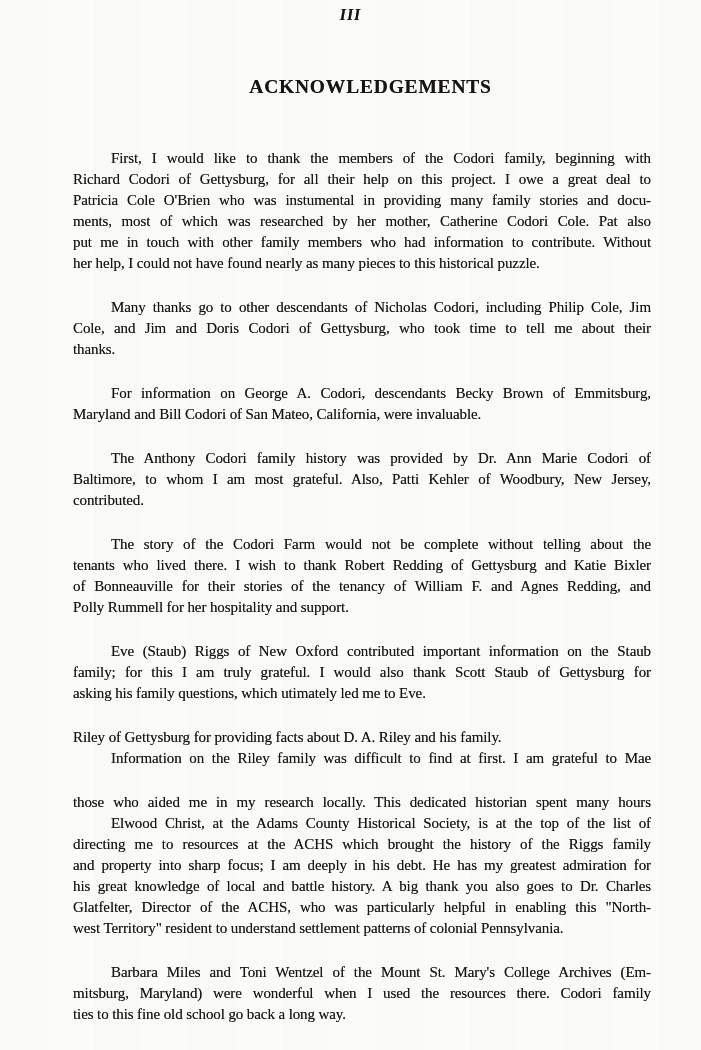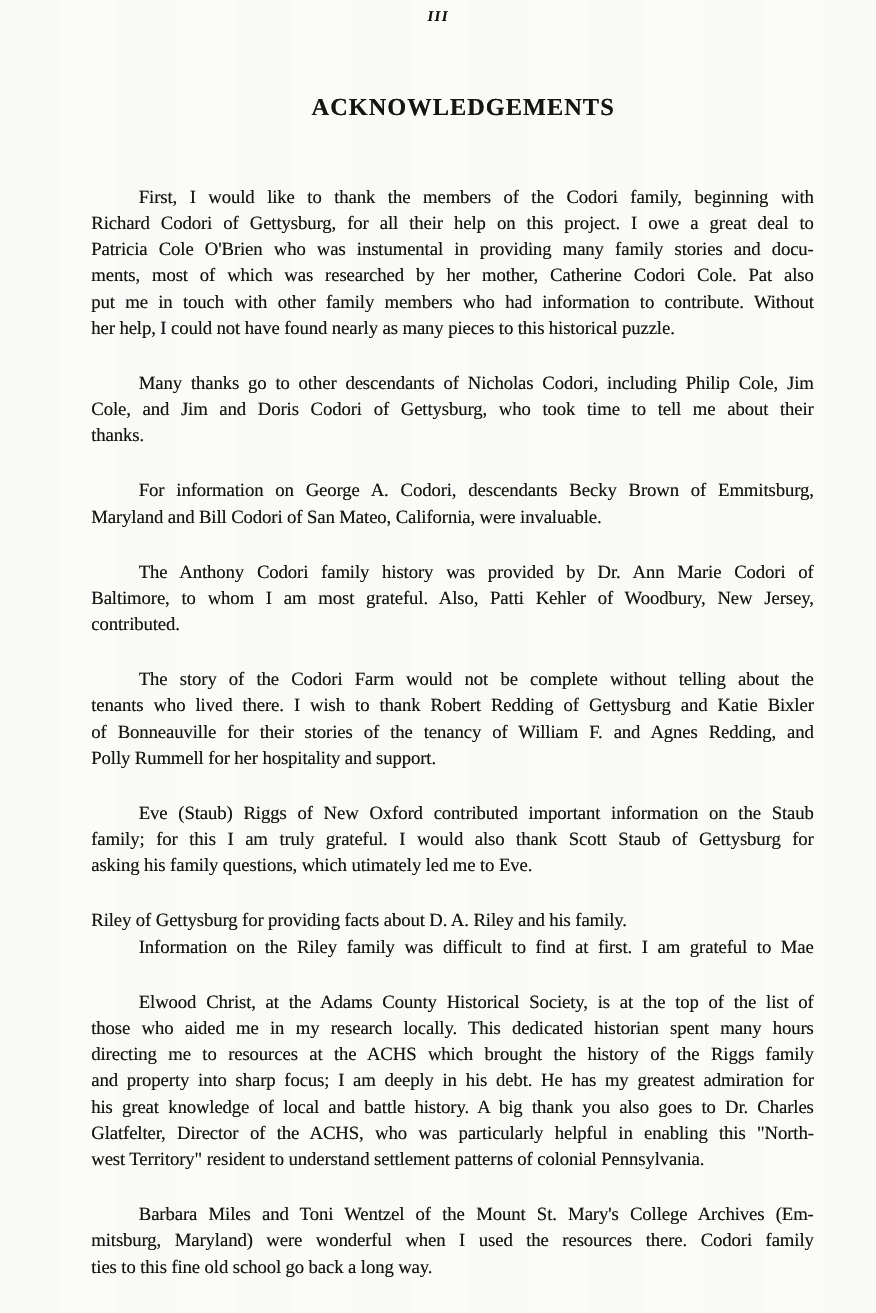--- a/index.html
+++ b/index.html
@@ -18,21 +18,21 @@
       #fbfbfa;
     overflow: hidden;
     color: #171513;
   }
   .folio {
     position: absolute;
     top: 6px; left: 0; width: 701px;
     text-align: center;
     font-style: italic;
     font-weight: bold;
-    font-size: 12px;
+    font-size: 16px;
     letter-spacing: 1px;
     text-shadow: 0 0 0.4px rgba(20,18,16,0.6);
   }
   .doc-title {
     position: absolute;
     top: 76px; left: 0; width: 701px;
     text-align: center;
     font-weight: bold;
     font-size: 19.5px;
     letter-spacing: 0.8px;
@@ -95,22 +95,22 @@
       <div class="para">
         <div class="line first">Eve (Staub) Riggs of New Oxford contributed important information on the Staub</div>
         <div class="line">family; for this I am truly grateful.  I would also thank Scott Staub of Gettysburg for</div>
         <div class="line last">asking his family questions, which utimately led me to Eve.</div>
       </div>
       <div class="para">
         <div class="line last">Riley of Gettysburg for providing facts about  D. A. Riley and his family.</div>
         <div class="line first">Information on the Riley family was difficult to find at first.  I am grateful to Mae</div>
       </div>
       <div class="para">
+        <div class="line">those who aided me in my research locally.  This dedicated historian spent many hours</div>
         <div class="line first">Elwood Christ, at the Adams County Historical Society, is at the top of the list of</div>
-        <div class="line">those who aided me in my research locally.  This dedicated historian spent many hours</div>
         <div class="line">directing me to resources at the ACHS which brought the history of the Riggs family</div>
         <div class="line">and property into sharp focus; I am deeply in his debt.  He has my greatest admiration for</div>
         <div class="line">his great knowledge of local and battle  history.  A big thank you also goes to Dr. Charles</div>
         <div class="line">Glatfelter, Director of the ACHS, who was particularly helpful in enabling this "North-</div>
         <div class="line last">west Territory" resident to understand settlement patterns of colonial Pennsylvania.</div>
       </div>
       <div class="para">
         <div class="line first">Barbara Miles and Toni Wentzel of the Mount St. Mary's College Archives  (Em-</div>
         <div class="line">mitsburg, Maryland) were wonderful when I used the resources there.  Codori family</div>
         <div class="line last">ties to this fine old school go back a long way.</div>

